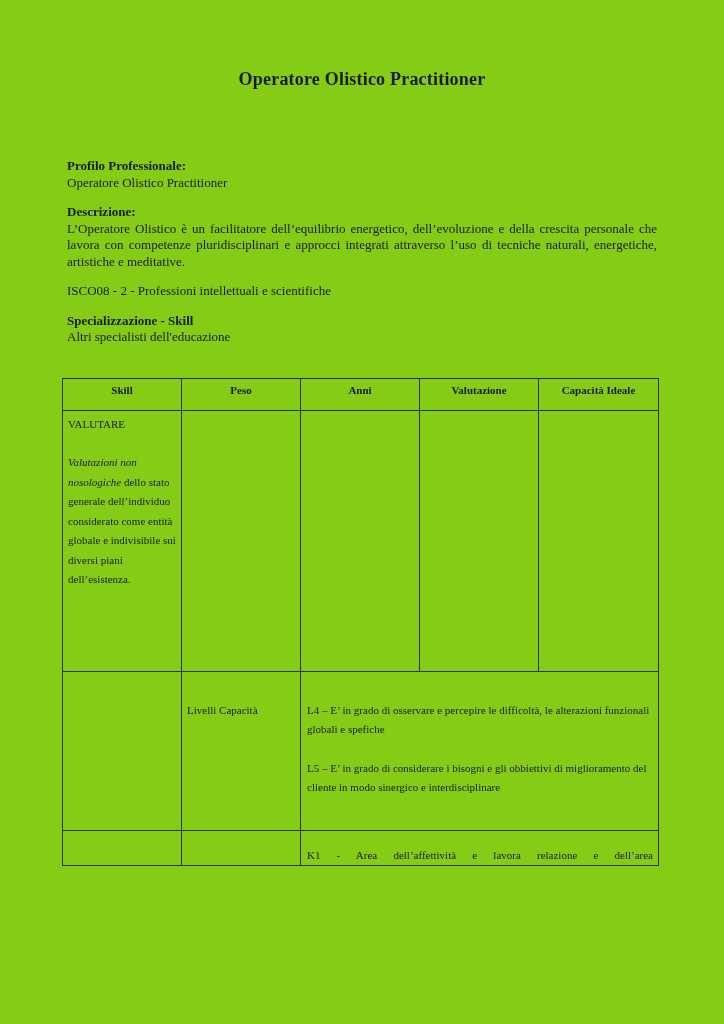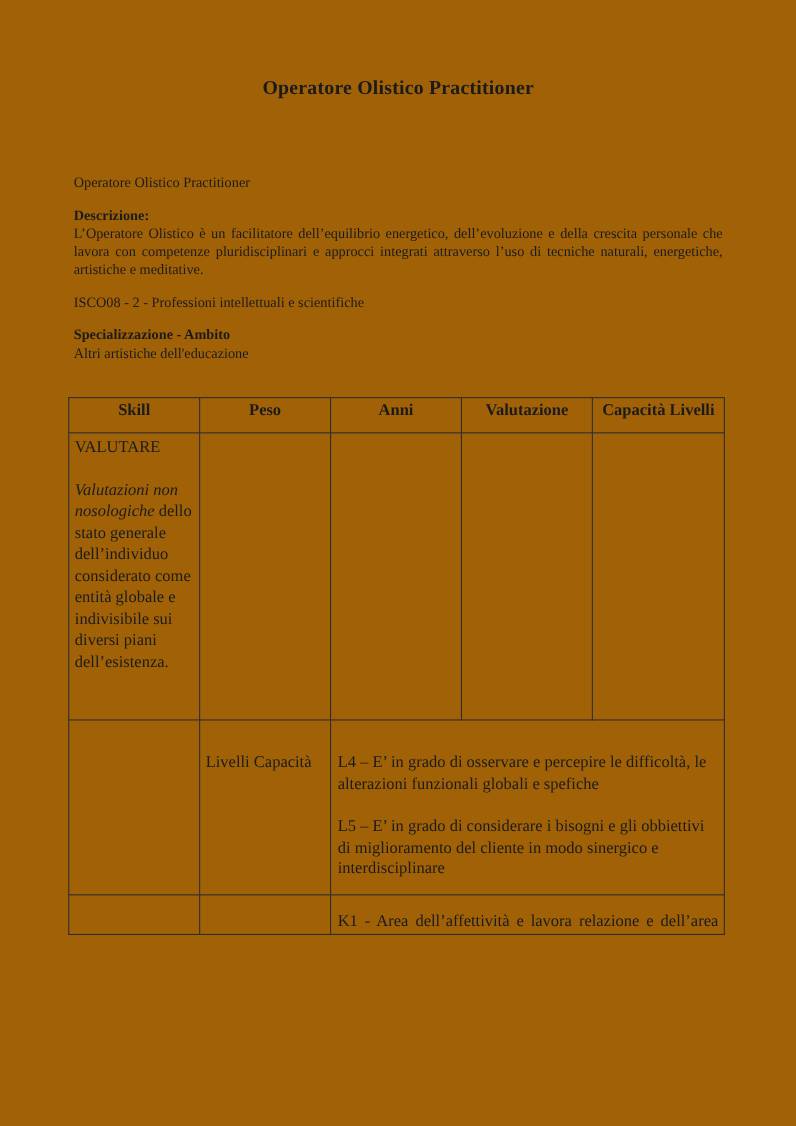--- a/index.html
+++ b/index.html
@@ -1,18 +1,18 @@
 <!DOCTYPE html>
 <html><head>
 <meta charset="utf-8">
 <style>
   * { box-sizing: border-box; margin: 0; padding: 0; }
   html, body { width: 724px; height: 1024px; overflow: hidden; background: #ffffff; }
   .page {
-    width: 724px; height: 1024px; background: #a16207;
+    width: 724px; height: 1024px; background: #84cc16;
     font-family: "Liberation Serif", "DejaVu Serif", serif;
     color: #1b1b1b;
     padding: 68px 67px 0 67px;
   }
   .doc-title {
     text-align: center;
     font-size: 18px;
     font-weight: bold;
     line-height: 22px;
     letter-spacing: 0.2px;
@@ -25,21 +25,21 @@
 
   table.skill-table {
     border-collapse: collapse;
     table-layout: fixed;
     width: 596px;
     margin: 32px 0 0 -5px;
   }
   .skill-table th, .skill-table td {
     border: 1px solid #2e2e2e;
     vertical-align: top;
-    font-size: 15px;
+    font-size: 11px;
     line-height: 19.5px;
     font-weight: normal;
   }
   .skill-table thead th {
     font-weight: bold;
     text-align: center;
     height: 32px;
     padding-top: 2px;
   }
   .row-valutare { height: 261px; }
@@ -63,53 +63,54 @@
 </head>
 <body>
 
 <div class="page">
 
   <div class="doc-title">Operatore Olistico Practitioner</div>
 
   <div class="content">
 
     <div class="sec sec-first">
+      <div class="sec-label">Profilo Professionale:</div>
       <div>Operatore Olistico Practitioner</div>
     </div>
 
     <div class="sec">
       <div class="sec-label">Descrizione:</div>
       <div class="para-justify">L’Operatore Olistico è un facilitatore dell’equilibrio energetico, dell’evoluzione e della crescita personale che lavora con competenze pluridisciplinari e approcci integrati attraverso l’uso di tecniche naturali, energetiche, artistiche e meditative.</div>
     </div>
 
     <div class="sec">
       <div>ISCO08 - 2 - Professioni intellettuali e scientifiche</div>
     </div>
 
 
     <div class="sec">
-      <div class="sec-label">Specializzazione - Ambito</div>
-      <div>Altri artistiche dell'educazione</div>
+      <div class="sec-label">Specializzazione - Skill</div>
+      <div>Altri specialisti dell'educazione</div>
     </div>
 
     <table class="skill-table">
       <colgroup>
         <col style="width:119px">
           <col style="width:119px">
           <col style="width:119px">
           <col style="width:119px">
           <col style="width:120px">
       </colgroup>
       <thead>
         <tr>
           <th>Skill</th>
           <th>Peso</th>
           <th>Anni</th>
           <th>Valutazione</th>
-          <th>Capacità Livelli</th>
+          <th>Capacità Ideale</th>
         </tr>
       </thead>
       <tbody>
         <tr class="row-valutare">
           <td>
             <div>VALUTARE</div>
             <div class="gap-line"></div>
             <div><span class="it">Valutazioni non nosologiche</span> <span>dello stato generale dell’individuo considerato come entità globale e indivisibile sui diversi piani dell’esistenza.</span></div>
           </td>
           <td></td>

